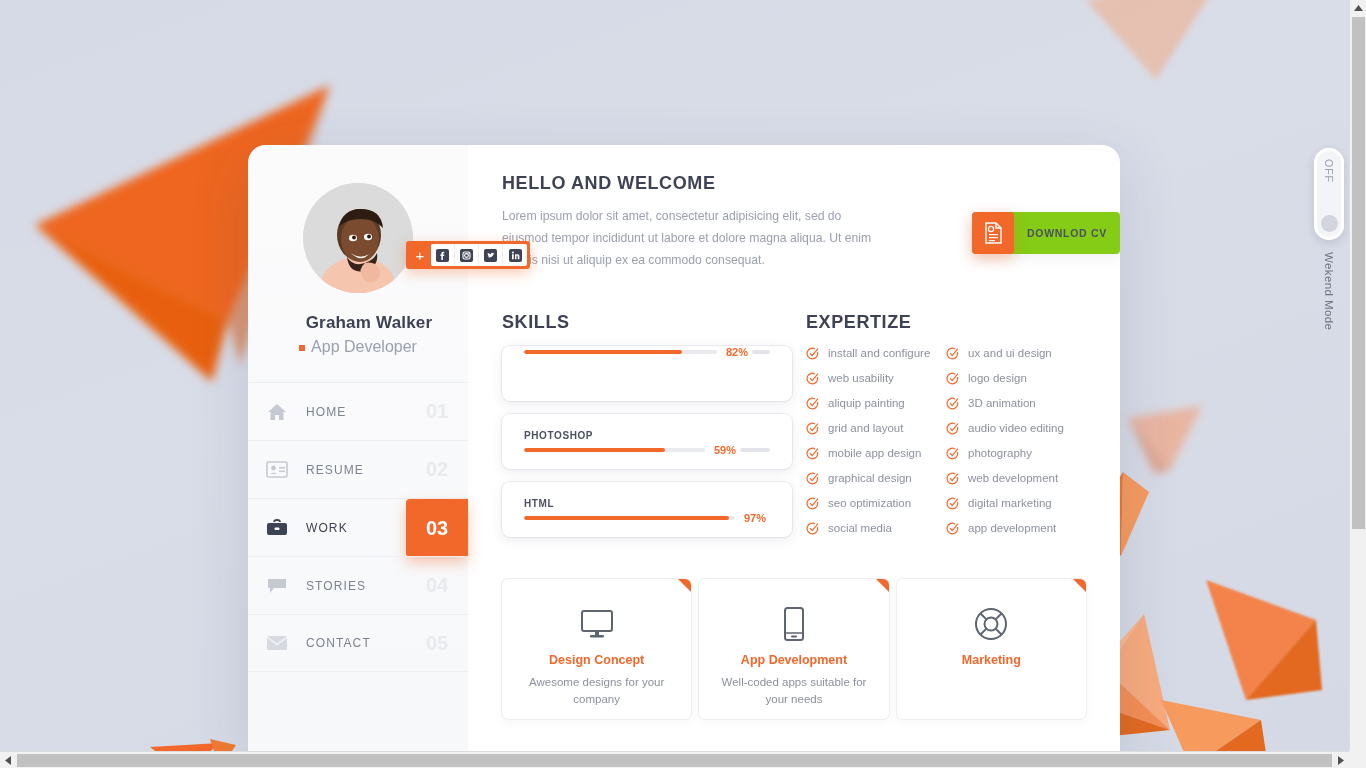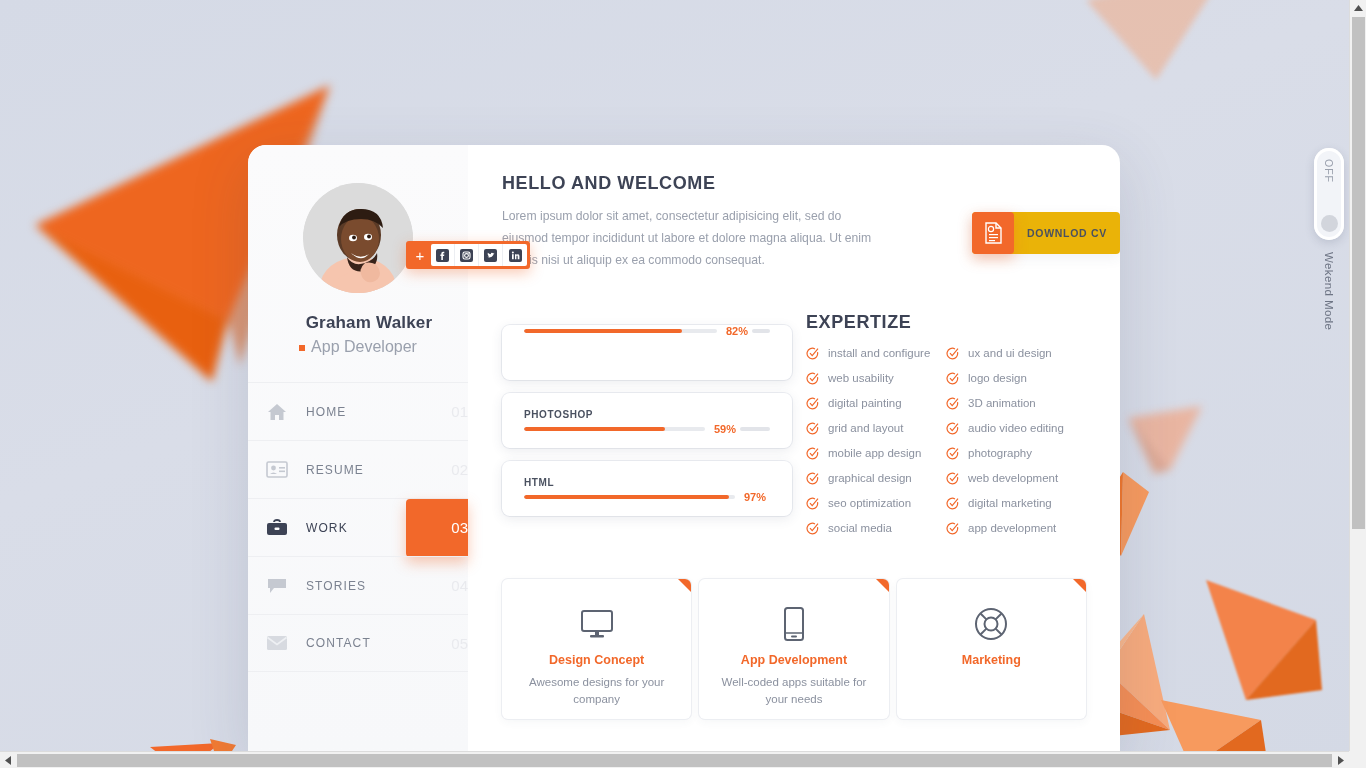--- a/index.html
+++ b/index.html
@@ -71,22 +71,22 @@
     border-top: 1px solid #eeeff2;
     position: relative; cursor: pointer;
   }
   .nav-item:last-child { border-bottom: 1px solid #eeeff2; }
   .nav-ico { width: 58px; display: flex; justify-content: center; }
   .nav-label {
     font-size: 12px; letter-spacing: 1.1px; color: #7b8290;
     flex: 1;
   }
   .nav-num {
-    font-size: 15px; font-weight: normal; color: #e9eaee;
-    width: 62px; text-align: right;
+    font-size: 20px; font-weight: bold; color: #e9eaee;
+    width: 62px; text-align: center;
   }
   .nav-item.active .nav-label { color: #3d4355; }
   .nav-item.active .nav-num {
     color: #fff; background: #f2682a; height: 58px;
     line-height: 58px; width: 62px;
     border-radius: 4px 0 0 4px;
     box-shadow: 0 6px 14px rgba(242,104,42,.35);
     margin-right: -0px;
     position: relative; right: -0px;
   }
@@ -102,21 +102,21 @@
     color: #3d4355;
   }
   #welcome-text {
     margin-top: 11px; font-size: 12.2px; line-height: 1.82;
     color: #9aa0ad;
   }
 
   #cv-btn {
     position: absolute; right: 0px; top: 67px;
     display: flex; align-items: stretch; height: 42px;
-    background: #eab308; border-radius: 4px;
+    background: #84cc16; border-radius: 4px;
     box-shadow: 0 4px 14px rgba(60,70,100,.07);
     cursor: pointer; width: 148px;
   }
   #cv-icon {
     width: 42px; background: #f2682a; border-radius: 4px;
     display: flex; align-items: center; justify-content: center;
     box-shadow: 0 5px 14px rgba(242,104,42,.35);
   }
   #cv-label {
     flex: 1; display: flex; align-items: center; justify-content: center;
@@ -440,20 +440,21 @@
           <rect x="6" y="18" width="6" height="1.2" fill="#fff"></rect>
           <circle cx="8" cy="7" r="2.6" fill="none" stroke="#fff" stroke-width="1.2"></circle>
         </svg>
       </span>
       <span id="cv-label">DOWNLOD CV</span>
     </div>
 
     <div id="mid-row">
 
       <section id="skills-col">
+        <h2 class="sect">SKILLS</h2>
 
         <div class="skill-card">
           <div class="skill-bar-row">
             <div class="skill-track">
               <div class="skill-fill" style="width:82%"></div>
             </div>
             <span class="skill-pct">82%</span>
             <div style="width:18px;height:4px;background:#e2e4e9;border-radius:2px"></div>
           </div>
         </div>
@@ -503,21 +504,21 @@
                 </span>
                 <span>web usability</span>
               </div>
             <div class="exp-item">
                 <span class="chk">
                   <svg width="13" height="13" viewBox="0 0 13 13">
                     <path d="M11.5 5.2 A5.3 5.3 0 1 1 9 1.9" fill="none" stroke="#f2682a" stroke-width="1.2"></path>
                     <path d="M4 6.2 L6.2 8.6 L12 1.6" fill="none" stroke="#f2682a" stroke-width="1.2"></path>
                   </svg>
                 </span>
-                <span>digital painting</span>
+                <span>aliquip painting</span>
               </div>
             <div class="exp-item">
                 <span class="chk">
                   <svg width="13" height="13" viewBox="0 0 13 13">
                     <path d="M11.5 5.2 A5.3 5.3 0 1 1 9 1.9" fill="none" stroke="#f2682a" stroke-width="1.2"></path>
                     <path d="M4 6.2 L6.2 8.6 L12 1.6" fill="none" stroke="#f2682a" stroke-width="1.2"></path>
                   </svg>
                 </span>
                 <span>grid and layout</span>
               </div>

